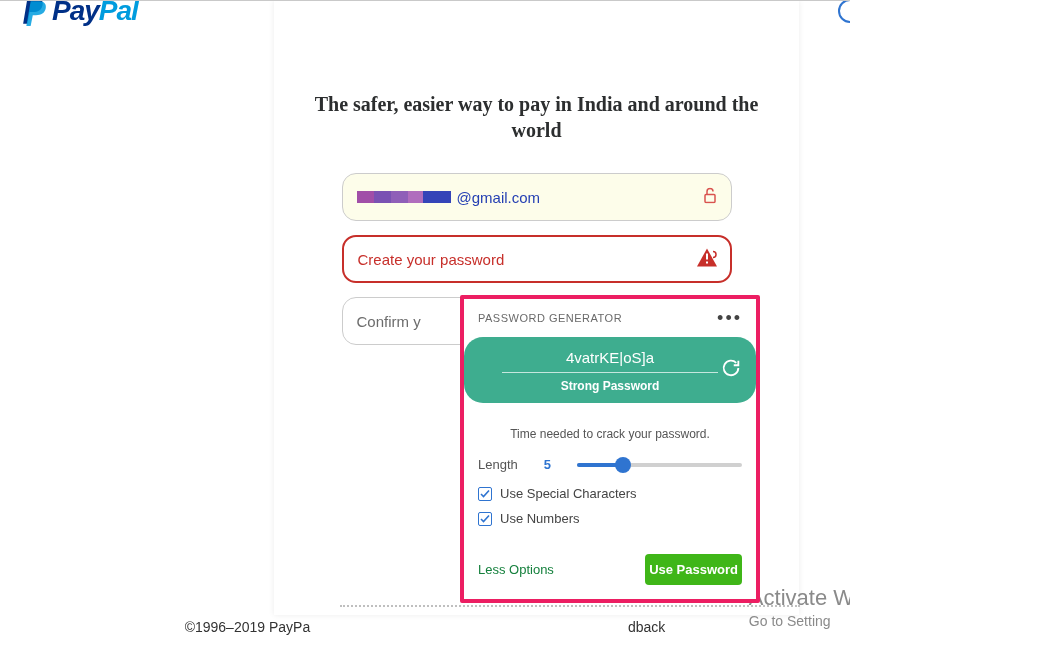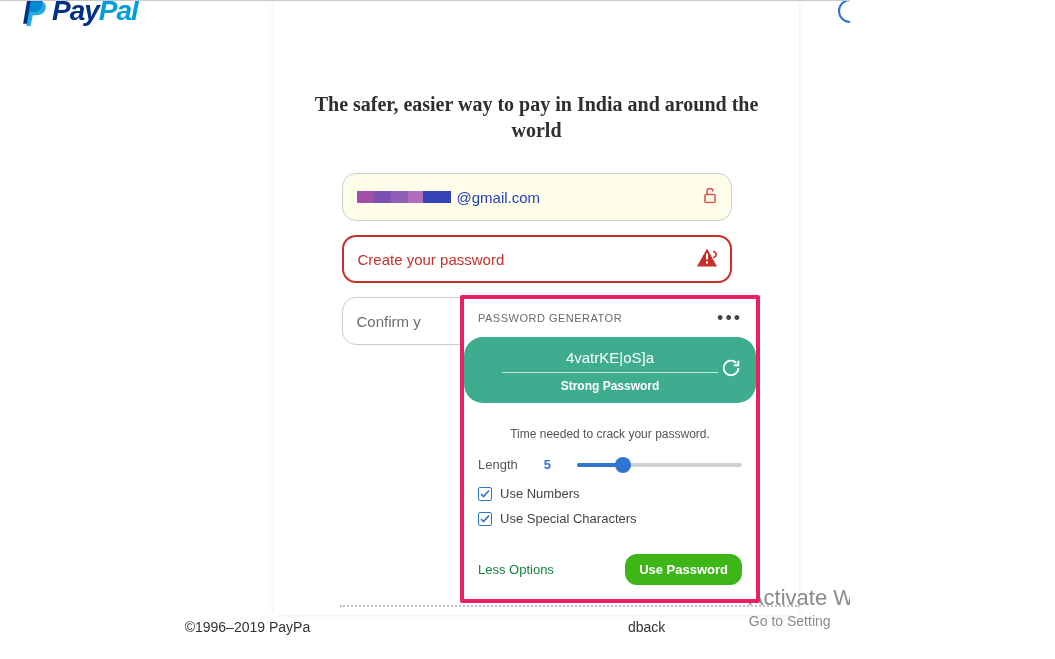--- a/index.html
+++ b/index.html
@@ -48,21 +48,21 @@
   .len-row{display:flex;align-items:center;gap:26px;font-size:13px;color:#555;margin-bottom:14px;}
   .len-row .lv{color:#2f74d0;font-weight:600;}
   .slider{flex:1;position:relative;height:4px;background:#d0d0d0;border-radius:2px;}
   .slider .fill{position:absolute;left:0;top:0;bottom:0;width:28%;background:#2f74d0;border-radius:2px;}
   .slider .knob{position:absolute;left:28%;top:50%;transform:translate(-50%,-50%);width:16px;height:16px;background:#2f74d0;border-radius:50%;}
   .chk-row{display:flex;align-items:center;gap:8px;font-size:13px;color:#444;margin-bottom:10px;}
   .chk{width:14px;height:14px;border:1px solid #2f74d0;border-radius:2px;display:flex;align-items:center;justify-content:center;}
   .chk svg{width:10px;height:10px;}
   .popup-ftr{display:flex;align-items:center;justify-content:space-between;padding:4px 14px 14px;}
   .less{font-size:13px;color:#15803d;cursor:pointer;}
-  .use-btn{background:#3fb618;color:#fff;border:none;border-radius:12px;padding:8px 14px;font-size:13px;font-weight:600;cursor:pointer;}
+  .use-btn{background:#3fb618;color:#fff;border:none;border-radius:4px;padding:8px 4px;font-size:13px;font-weight:600;cursor:pointer;}
   
   .avatar-clip{position:absolute;right:-12px;top:-2px;width:24px;height:24px;border:2px solid #2f74d0;border-radius:50%;}
 </style>
 </head>
 <body>
 
 <div class="viewport">
 
   <div class="logo">
     <span class="pp-mark">
@@ -149,29 +149,29 @@
           <div class="knob"></div>
         </div>
       </div>
 
       <div class="chk-row">
         <span class="chk">
           <svg viewBox="0 0 10 10">
               <path d="M1 5 l2.5 2.5 L9 1.5" fill="none" stroke="#2f74d0" stroke-width="1.6"></path>
             </svg>
         </span>
-        <span>Use Numbers</span>
+        <span>Use Special Characters</span>
       </div>
       <div class="chk-row">
         <span class="chk">
           <svg viewBox="0 0 10 10">
               <path d="M1 5 l2.5 2.5 L9 1.5" fill="none" stroke="#2f74d0" stroke-width="1.6"></path>
             </svg>
         </span>
-        <span>Use Special Characters</span>
+        <span>Use Numbers</span>
       </div>
     </div>
     <div class="popup-ftr">
       <span class="less">Less Options</span>
       <button class="use-btn">Use Password</button>
     </div>
   </div>
 
 </div>
 

